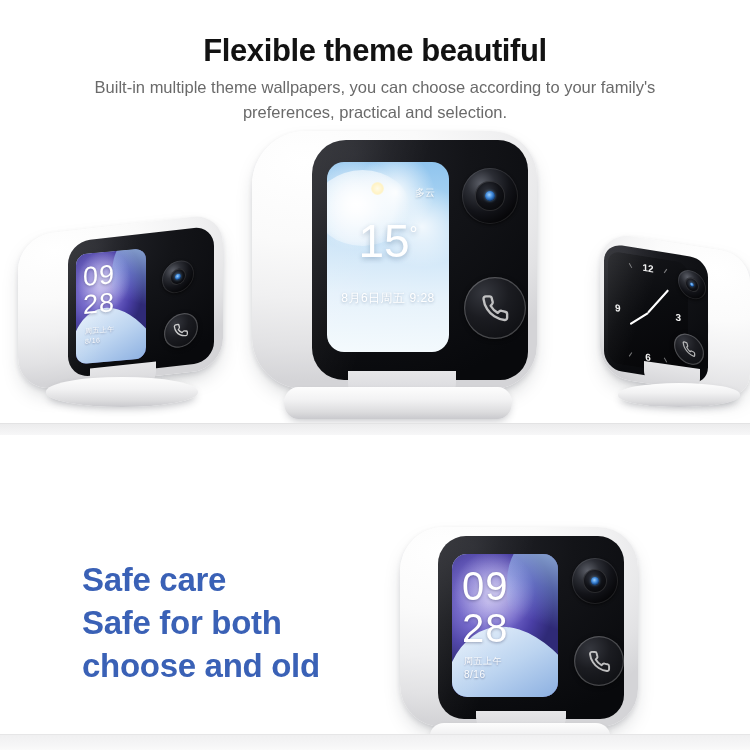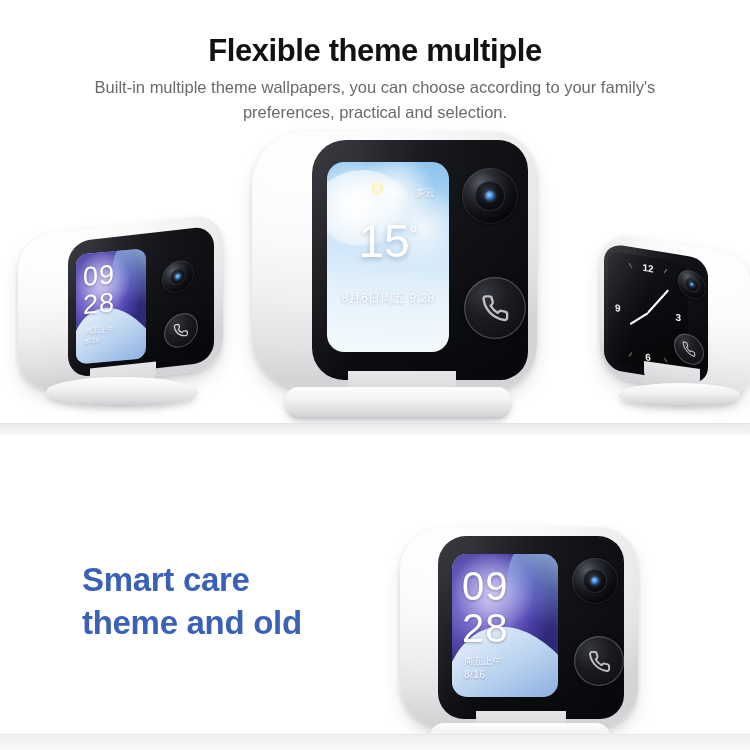--- a/index.html
+++ b/index.html
@@ -224,21 +224,21 @@
   }
   .headline span{display:block;}
 </style>
 </head>
 <body>
 
 <div class="page">
 
   <section class="sec1">
 
-    <h1 class="hdr-title">Flexible theme multiple</h1>
+    <h1 class="hdr-title">Flexible theme beautiful</h1>
     <p class="hdr-sub">Built-in multiple theme wallpapers, you can choose according to your family's preferences, practical and selection.</p>
 
     <div class="dev" id="devA">
       <div class="body-shell"></div>
       <div class="glass">
         <div class="screen">
           <div class="wp-nebula"></div>
           <div class="clk-digital" id="scrA">
             <div class="h">09</div>
             <div class="m">28</div>
@@ -325,22 +325,23 @@
     </div>
 
     <div class="shelf1-top"></div>
     <div class="shelf1"></div>
   </section>
 
   <section class="sec2"></section>
 
 
   <div class="headline">
-    <span>Smart care</span>
-    <span>theme and old</span>
+    <span>Safe care</span>
+    <span>Safe for both</span>
+    <span>choose and old</span>
   </div>
 
   <div class="dev" id="devD">
     <div class="body-shell"></div>
     <div class="glass">
       <div class="screen">
         <div class="wp-nebula"></div>
         <div class="clk-digital" id="scrD">
           <div class="h">09</div>
           <div class="m">28</div>

